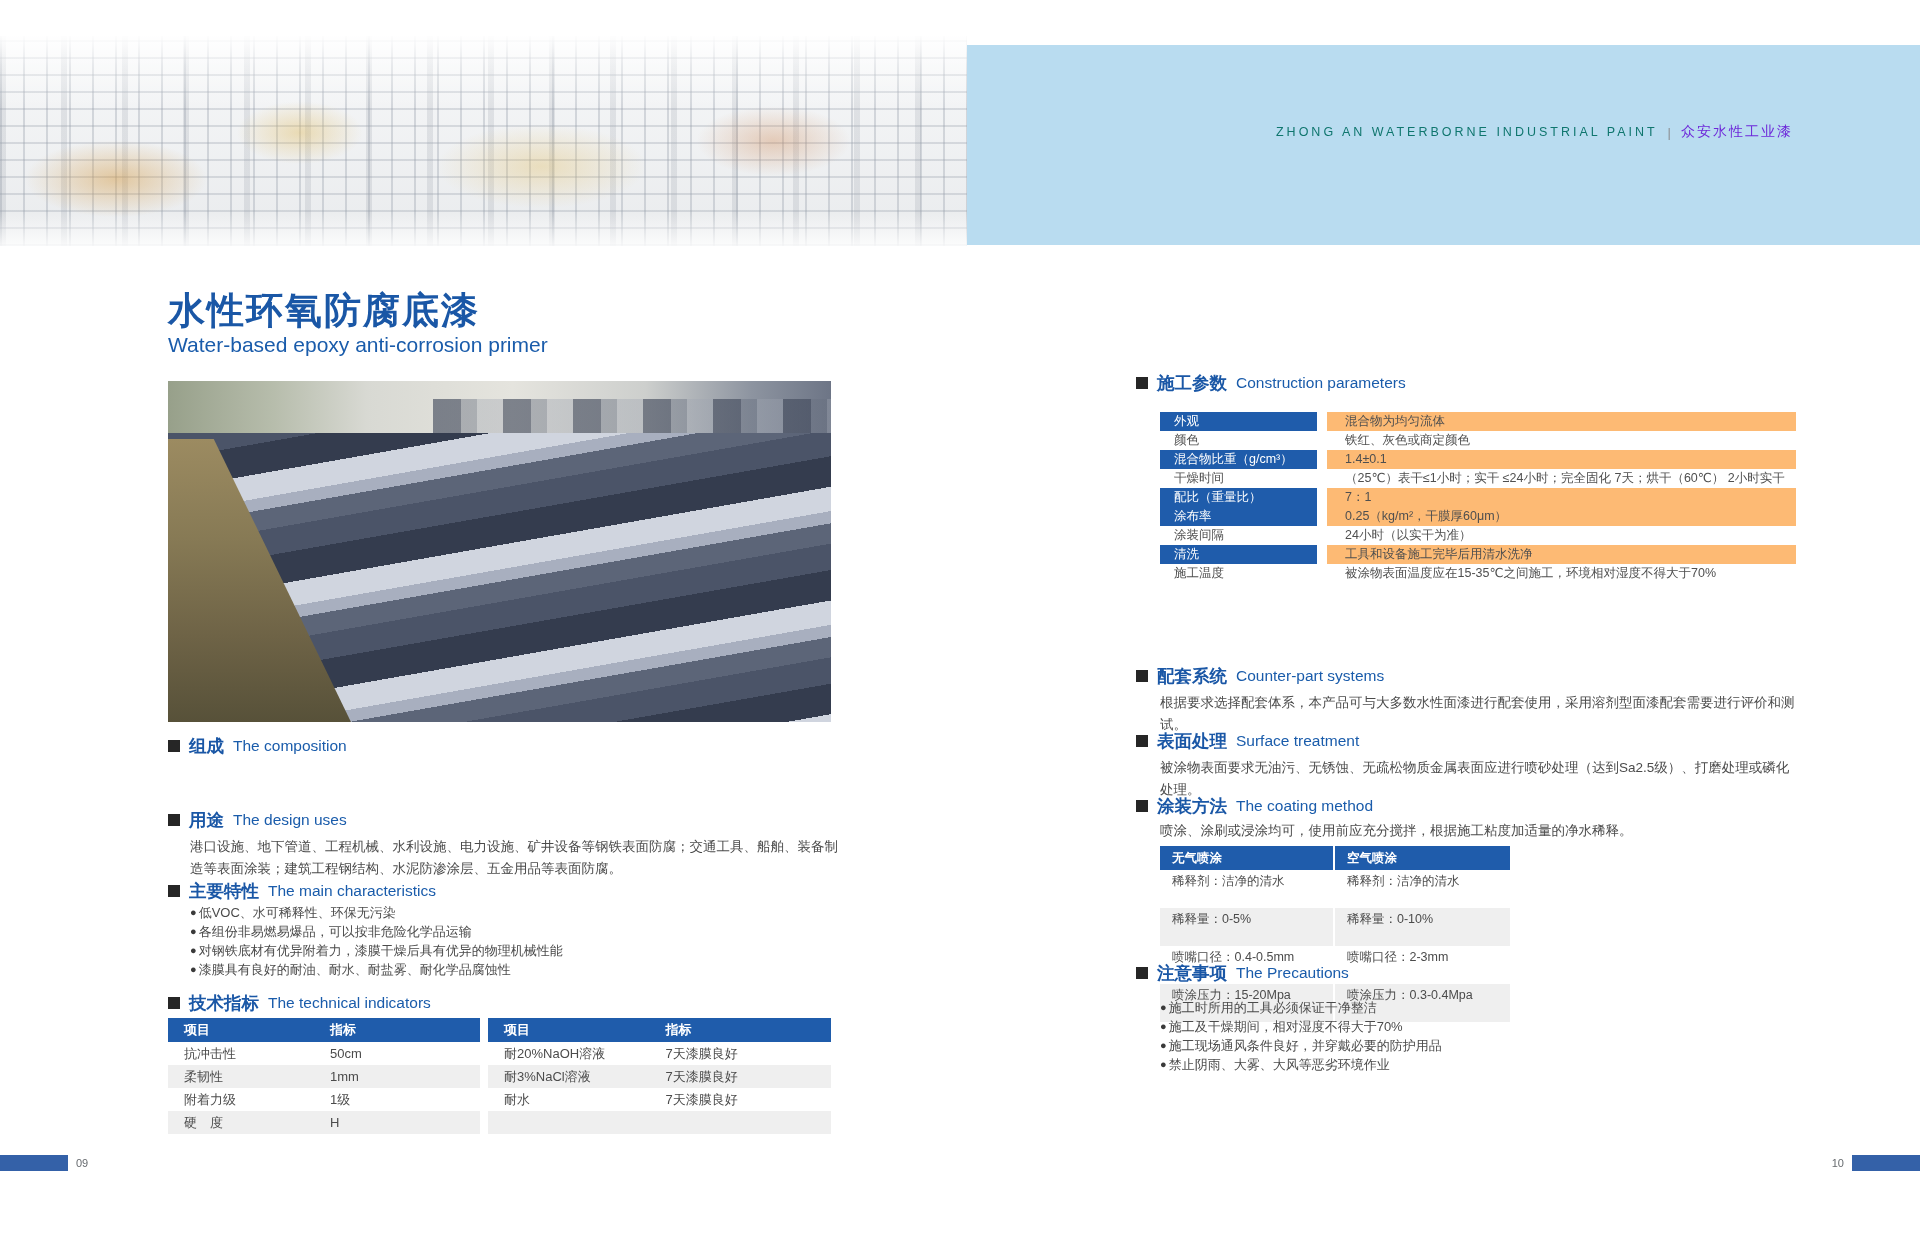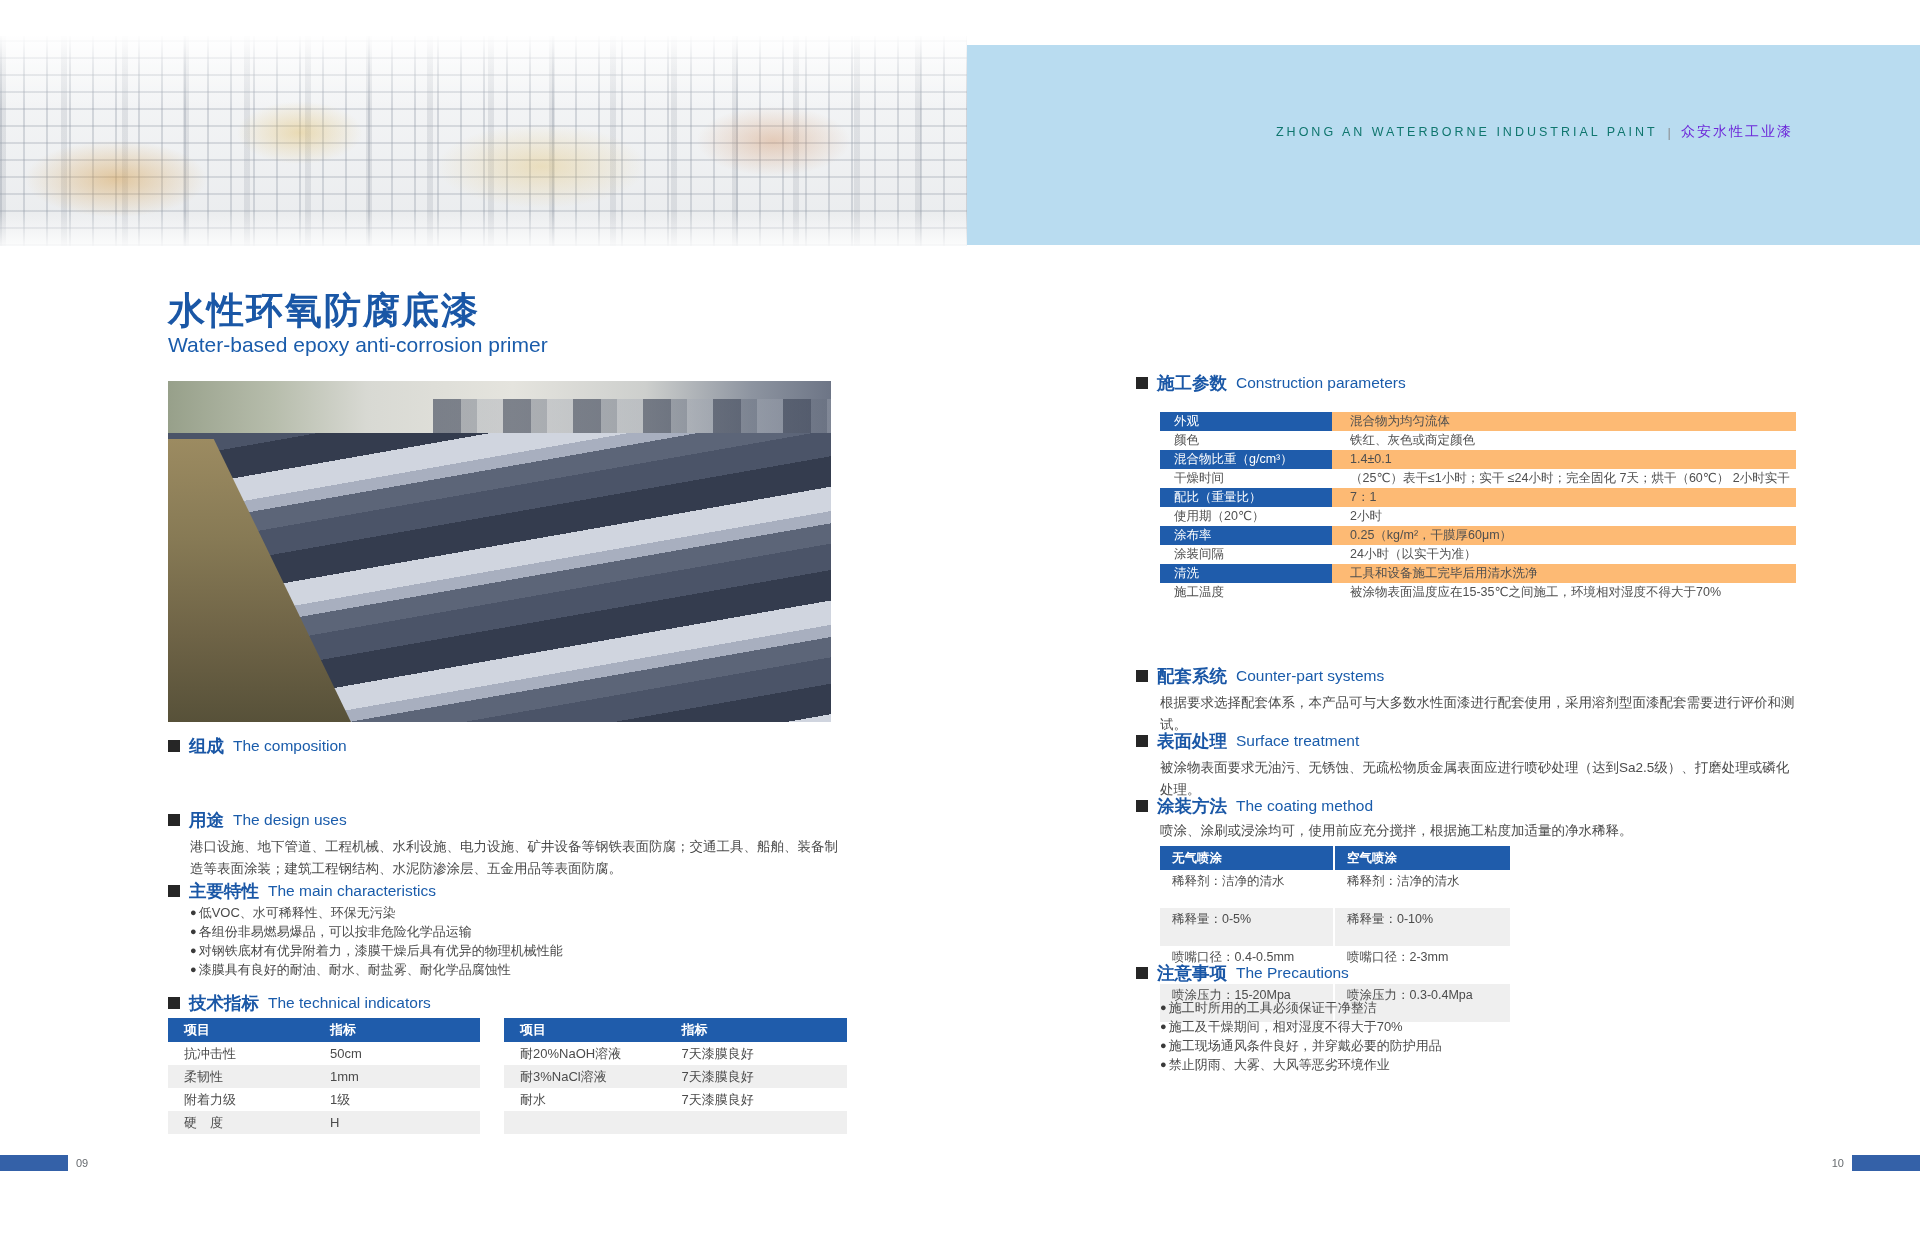--- a/index.html
+++ b/index.html
@@ -47,34 +47,34 @@
   .sq{width:12px;height:12px;background:#262626;display:inline-block;flex:0 0 auto;}
   .sec-cn{font-size:17.5px;font-weight:bold;color:#1a57a6;}
   .sec-en{font-size:15.5px;color:#1a5cab;}
 
   .body-text{position:absolute;font-size:13.5px;line-height:22px;color:#4b4b4b;}
   .bullets{position:absolute;font-size:13px;color:#4b4b4b;}
   .bullet-line{display:flex;align-items:flex-start;line-height:19px;}
   .bullet-dot{margin-right:2px;font-size:11px;line-height:19px;color:#3a3a3a;}
 
   
-  .ti-wrap{position:absolute;left:168px;top:1018px;display:flex;gap:24px;font-size:13px;}
+  .ti-wrap{position:absolute;left:168px;top:1018px;display:flex;gap:8px;font-size:13px;}
   .ti-sub{display:flex;flex-direction:column;}
   .ti-sub.left{width:312px;}
   .ti-sub.right{width:343px;}
   .ti-row{display:flex;height:23px;line-height:23px;}
   .ti-row.head{height:24px;line-height:24px;background:#1f5cab;color:#ffffff;font-weight:bold;}
   .ti-row.alt{background:#efefef;}
   .ti-c1{width:50%;padding-left:16px;box-sizing:border-box;}
   .ti-c2{width:50%;padding-left:6px;box-sizing:border-box;}
 
   
   .ct{position:absolute;left:1160px;top:412px;width:636px;font-size:12.5px;}
   .ct-row{display:flex;height:19px;line-height:19px;}
-  .ct-label{width:172px;box-sizing:border-box;padding-left:14px;margin-right:0;color:#4f4f4f;}
+  .ct-label{width:157px;box-sizing:border-box;padding-left:14px;margin-right:10px;color:#4f4f4f;}
   .ct-row.hl .ct-label{background:#1f5cab;color:#ffffff;}
   .ct-value{flex:1;box-sizing:border-box;padding-left:18px;white-space:nowrap;color:#4f4f4f;}
   .ct-row.hl .ct-value{background:#fdba74;}
 
   
   .cm{position:absolute;left:1160px;top:846px;width:350px;font-size:12.5px;}
   .cm-row{display:flex;height:38px;line-height:23px;}
   .cm-row.head{height:24px;line-height:24px;background:#1f5cab;color:#fff;font-weight:bold;}
   .cm-row.alt{background:#efefef;}
   .cm-c{width:50%;box-sizing:border-box;padding-left:12px;border-right:2px solid #ffffff;}
@@ -220,24 +220,20 @@
       <span class="ct-value">1.4±0.1</span>
     </div>
     <div class="ct-row">
       <span class="ct-label">干燥时间</span>
       <span class="ct-value">（25℃）表干≤1小时；实干 ≤24小时；完全固化 7天；烘干（60℃） 2小时实干</span>
     </div>
     <div class="ct-row hl">
       <span class="ct-label">配比（重量比）</span>
       <span class="ct-value">7：1</span>
     </div>
-    <div class="ct-row">
-      <span class="ct-label">使用期（20℃）</span>
-      <span class="ct-value">2小时</span>
-    </div>
     <div class="ct-row hl">
       <span class="ct-label">涂布率</span>
       <span class="ct-value">0.25（kg/m²，干膜厚60μm）</span>
     </div>
     <div class="ct-row">
       <span class="ct-label">涂装间隔</span>
       <span class="ct-value">24小时（以实干为准）</span>
     </div>
     <div class="ct-row hl">
       <span class="ct-label">清洗</span>

